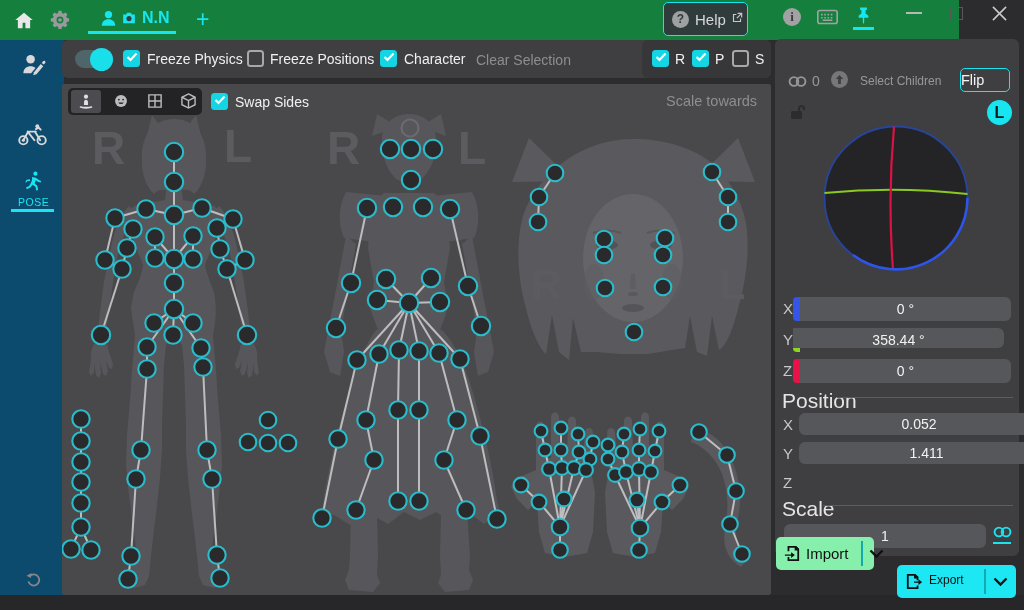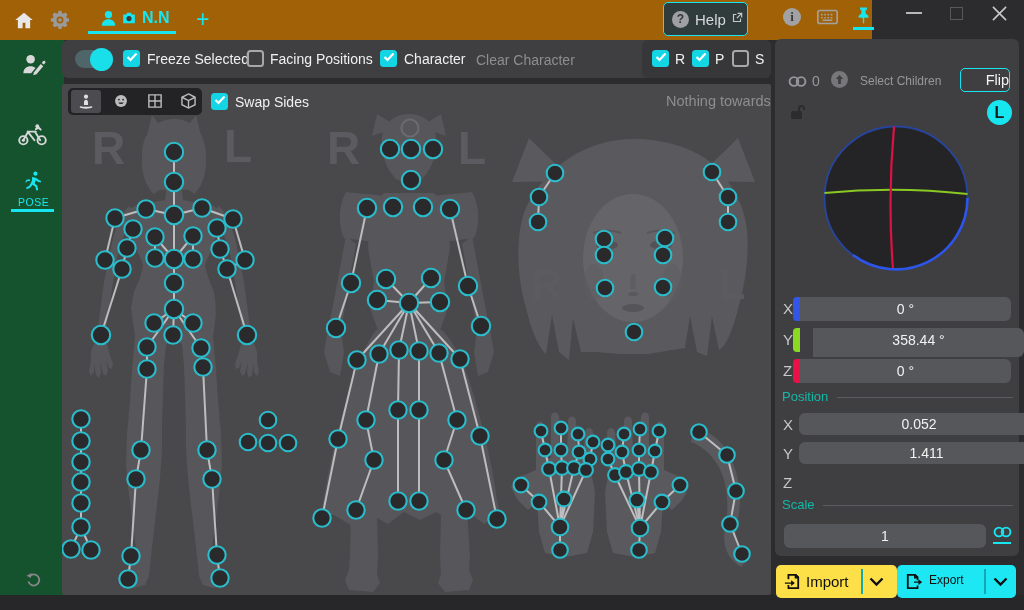--- a/index.html
+++ b/index.html
@@ -1,31 +1,31 @@
 <!DOCTYPE html>
 <html><head><meta charset="utf-8"><style>
 *{margin:0;padding:0;box-sizing:border-box}
 html,body{width:1024px;height:610px;overflow:hidden;background:#2c2c2e;font-family:"Liberation Sans",sans-serif}
 .abs{position:absolute}
-#topbar{left:0;top:0;width:872px;height:40px;background:#a16207}
-#sidebar{left:0;top:40px;width:64px;height:555px;background:#14532d}
+#topbar{left:0;top:0;width:959px;height:40px;background:#15803d}
+#sidebar{left:0;top:40px;width:64px;height:555px;background:#0c4a6e}
 #statusbar{left:0;top:595px;width:1024px;height:15px;background:#272729}
 #toolbar1{left:62px;top:40px;width:709px;height:38px;background:#3f3f42;border-radius:6px}
 #canvas{left:62px;top:84px;width:709px;height:511px;background:#49494c;border-radius:3px}
 #panel{left:775px;top:39px;width:244px;height:517px;background:#3f3f42;border-radius:6px}
 .cy{color:#17e5f0}
 .ck{display:inline-block;width:17px;height:17px;border-radius:3.5px;vertical-align:middle}
 .ck.on{background:#14d5e4}
 .ck.off{border:2px solid #a8a8aa;background:transparent}
 .ck.on svg{display:block;margin:2px auto 0}
 .lbl{color:#f0f0f0;font-size:14px;vertical-align:middle}
 .inp{position:absolute;background:#56575b;border-radius:6px;color:#f2f2f2;font-size:14px;text-align:center}
 .axl{position:absolute;color:#c8c8ca;font-size:15px}
 .chip{position:absolute;width:7px;border-radius:4px 0 0 4px}
-.hdr{position:absolute;color:#14b8a6;font-size:13px}
+.hdr{position:absolute;color:#e5e5e5;font-size:21px}
 .hline{position:absolute;height:1px;background:#5c5c60}
 </style></head>
 <body>
 
 <div class="abs" id="topbar">
 
   <svg class="abs" style="left:13px;top:10px" width="22" height="22" viewBox="0 0 24 24">
       <path d="M12 3 2.5 11h2.8v9h5.2v-6h3v6h5.2v-9h2.8z" fill="#e8e8e8"></path>
     </svg>
 
@@ -101,30 +101,30 @@
 <div class="abs" id="statusbar"></div>
 
 <div class="abs" id="toolbar1">
   <div class="abs" style="left:13px;top:10px;width:38px;height:18px;border-radius:9px;background:#4e6669"></div>
   <div class="abs" style="left:28px;top:8px;width:23px;height:23px;border-radius:50%;background:#19dfeb"></div>
   <span class="ck on abs" style="left:61px;top:10px">
       <svg width="12" height="10" viewBox="0 0 12 10">
         <path d="M1.5 5 4.5 8 10.5 1.5" stroke="#fff" stroke-width="2.2" fill="none"></path>
       </svg>
     </span>
-  <div class="abs lbl" style="left:85px;top:11px">Freeze Selected</div>
+  <div class="abs lbl" style="left:85px;top:11px">Freeze Physics</div>
   <span class="ck off abs" style="left:185px;top:10px"></span>
-  <div class="abs lbl" style="left:208px;top:11px">Facing Positions</div>
+  <div class="abs lbl" style="left:208px;top:11px">Freeze Positions</div>
   <span class="ck on abs" style="left:318px;top:10px">
       <svg width="12" height="10" viewBox="0 0 12 10">
         <path d="M1.5 5 4.5 8 10.5 1.5" stroke="#fff" stroke-width="2.2" fill="none"></path>
       </svg>
     </span>
   <div class="abs lbl" style="left:342px;top:11px">Character</div>
-  <div class="abs" style="left:414px;top:12px;color:#8e8e90;font-size:14px">Clear Character</div>
+  <div class="abs" style="left:414px;top:12px;color:#8e8e90;font-size:14px">Clear Selection</div>
   <div class="abs" style="left:580px;top:0;width:129px;height:38px;background:#37373a;border-radius:6px"></div>
   <span class="ck on abs" style="left:590px;top:10px">
       <svg width="12" height="10" viewBox="0 0 12 10">
         <path d="M1.5 5 4.5 8 10.5 1.5" stroke="#fff" stroke-width="2.2" fill="none"></path>
       </svg>
     </span>
   <div class="abs lbl" style="left:613px;top:11px">R</div>
   <span class="ck on abs" style="left:630px;top:10px">
       <svg width="12" height="10" viewBox="0 0 12 10">
         <path d="M1.5 5 4.5 8 10.5 1.5" stroke="#fff" stroke-width="2.2" fill="none"></path>
@@ -477,34 +477,34 @@
       <path d="M8 1 15 4.5v8L8 16 1 12.5v-8z" fill="none" stroke="#bcbcbe" stroke-width="1.5"></path>
       <path d="M1 4.5 8 8l7-3.5M8 8v8" stroke="#bcbcbe" stroke-width="1.5" fill="none"></path>
     </svg>
 </div>
 <span class="ck on abs" style="left:211px;top:93px">
     <svg width="12" height="10" viewBox="0 0 12 10">
       <path d="M1.5 5 4.5 8 10.5 1.5" stroke="#fff" stroke-width="2.2" fill="none"></path>
     </svg>
   </span>
 <div class="abs lbl" style="left:235px;top:94px">Swap Sides</div>
-<div class="abs" style="left:666px;top:93px;color:#8e8e90;font-size:14.5px">Nothing towards</div>
+<div class="abs" style="left:666px;top:93px;color:#8e8e90;font-size:14.5px">Scale towards</div>
 
 <div class="abs" id="panel">
   <svg class="abs" style="left:13px;top:36px" width="19" height="13" viewBox="0 0 24 16">
       <circle cx="7.5" cy="8" r="5.5" fill="none" stroke="#96969a" stroke-width="2.4"></circle>
       <circle cx="16.5" cy="8" r="5.5" fill="none" stroke="#96969a" stroke-width="2.4"></circle>
     </svg>
   <div class="abs" style="left:37px;top:34px;color:#98989a;font-size:14px">0</div>
   <div class="abs" style="left:56px;top:32px;width:17px;height:17px;border-radius:50%;background:#77777a"></div>
   <svg class="abs" style="left:59px;top:35px" width="11" height="11" viewBox="0 0 12 12">
       <path d="M6 1 10 5.5H7.5V11h-3V5.5H2z" fill="#3f3f42"></path>
     </svg>
   <div class="abs" style="left:85px;top:35px;color:#98989a;font-size:12px">Select Children</div>
-  <div class="abs" style="left:185px;top:29px;width:50px;height:24px;border:1.5px solid #17e5f0;border-radius:5px;color:#f4f4f6;font-size:14.5px;text-align:right;line-height:22px">Flip</div>
+  <div class="abs" style="left:185px;top:29px;width:50px;height:24px;border:1.5px solid #17e5f0;border-radius:5px;color:#f4f4f6;font-size:14.5px;text-align:left;line-height:22px">Flip</div>
 
   <svg class="abs" style="left:14px;top:64px" width="20" height="18" viewBox="0 0 20 18">
       <rect x="2" y="8" width="11" height="8" rx="1.5" fill="#2c2c2e"></rect>
       <path d="M9 8V5.5a3.5 3.5 0 0 1 7 0V7h-2V5.5a1.5 1.5 0 0 0-3 0V8z" fill="#2c2c2e"></path>
     </svg>
 
   <div class="abs" style="left:212px;top:61px;width:25px;height:25px;border-radius:50%;background:#17e5f0;color:#1a1a1c;font-weight:bold;font-size:16px;text-align:center;line-height:25px">L</div>
 
   <svg class="abs" style="left:48px;top:86px" width="146" height="146" viewBox="0 0 146 146">
     <circle cx="73" cy="73" r="71.5" fill="#242427"></circle>
@@ -512,21 +512,21 @@
     <path d="M1.5 68 Q73 61 144.5 69" fill="none" stroke="#8ac822" stroke-width="2.2"></path>
     <path d="M71 1.5 Q64.5 73 70 144.5" fill="none" stroke="#dc1244" stroke-width="2.2"></path>
     <path d="M144.5 73 A71.5 71.5 0 0 1 30 130" fill="none" stroke="#2d55e8" stroke-width="2.6"></path>
   </svg>
 
   <div class="axl" style="left:8px;top:261px">X</div>
   <div class="chip" style="left:18px;top:258px;height:24px;background:#3355e8"></div>
   <div class="inp" style="left:25px;top:258px;width:211px;height:24px;line-height:24px;border-radius:0 6px 6px 0">0 °</div>
   <div class="axl" style="left:8px;top:292px">Y</div>
   <div class="chip" style="left:18px;top:289px;height:24px;background:#8ad822"></div>
-  <div class="inp" style="left:38px;top:289px;width:211px;height:29px;line-height:24px;border-radius:0 6px 6px 0">358.44 °</div>
+  <div class="inp" style="left:18px;top:289px;width:211px;height:20px;line-height:24px;border-radius:0 6px 6px 0">358.44 °</div>
   <div class="axl" style="left:8px;top:323px">Z</div>
   <div class="chip" style="left:18px;top:320px;height:24px;background:#e81248"></div>
   <div class="inp" style="left:25px;top:320px;width:211px;height:24px;line-height:24px;border-radius:0 6px 6px 0">0 °</div>
 
   <div class="hdr" style="left:7px;top:350px">Position</div>
   <div class="hline" style="left:62px;top:358px;width:176px"></div>
   <div class="axl" style="left:8px;top:377px">X</div>
   <div class="inp" style="left:24px;top:374px;width:240px;height:22px;line-height:22px">0.052</div>
   <div class="axl" style="left:8px;top:406px">Y</div>
   <div class="inp" style="left:24px;top:403px;width:255px;height:22px;line-height:22px">1.411</div>
@@ -535,21 +535,21 @@
   <div class="hdr" style="left:7px;top:458px">Scale</div>
   <div class="hline" style="left:48px;top:466px;width:190px"></div>
   <div class="inp" style="left:9px;top:485px;width:202px;height:24px;line-height:24px">1</div>
   <svg class="abs" style="left:218px;top:486px" width="19" height="14" viewBox="0 0 24 16">
       <circle cx="7.5" cy="8" r="5.5" fill="none" stroke="#17e5f0" stroke-width="2.4"></circle>
       <circle cx="16.5" cy="8" r="5.5" fill="none" stroke="#17e5f0" stroke-width="2.4"></circle>
     </svg>
   <div class="abs" style="left:218px;top:503px;width:18px;height:2px;background:#17e5f0"></div>
 </div>
 
-<div class="abs" style="left:776px;top:565px;width:121px;height:33px;background:#fde047;border-radius:5px">
+<div class="abs" style="left:776px;top:537px;width:98px;height:33px;background:#86efac;border-radius:5px">
   <svg class="abs" style="left:8px;top:8px" width="16" height="17" viewBox="0 0 18 19">
       <path d="M4 1h9.5L17 4.5V18H4v-4.5h2V16h9V6h-3V3H6v4H4z" fill="#101012"></path>
       <path d="M13.5 1 17 4.5h-3.5z" fill="#101012"></path>
       <path d="M1 10.5h7V8l4.2 3.2L8 14.5V12H1z" fill="#101012"></path>
     </svg>
   <div class="abs" style="left:30px;top:8px;color:#101012;font-size:15px">Import</div>
   <div class="abs" style="left:85px;top:4px;width:1.5px;height:25px;background:#14a8b0"></div>
   <svg class="abs" style="left:93px;top:12px" width="15" height="10" viewBox="0 0 15 10">
       <path d="M1.5 1.5 7.5 7.5 13.5 1.5" stroke="#101012" stroke-width="2.4" fill="none"></path>
     </svg>

